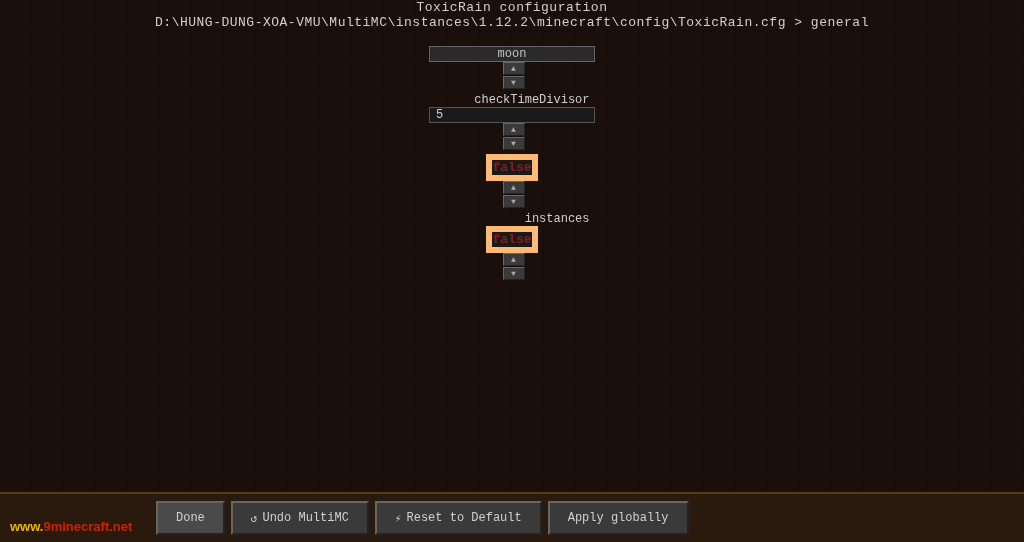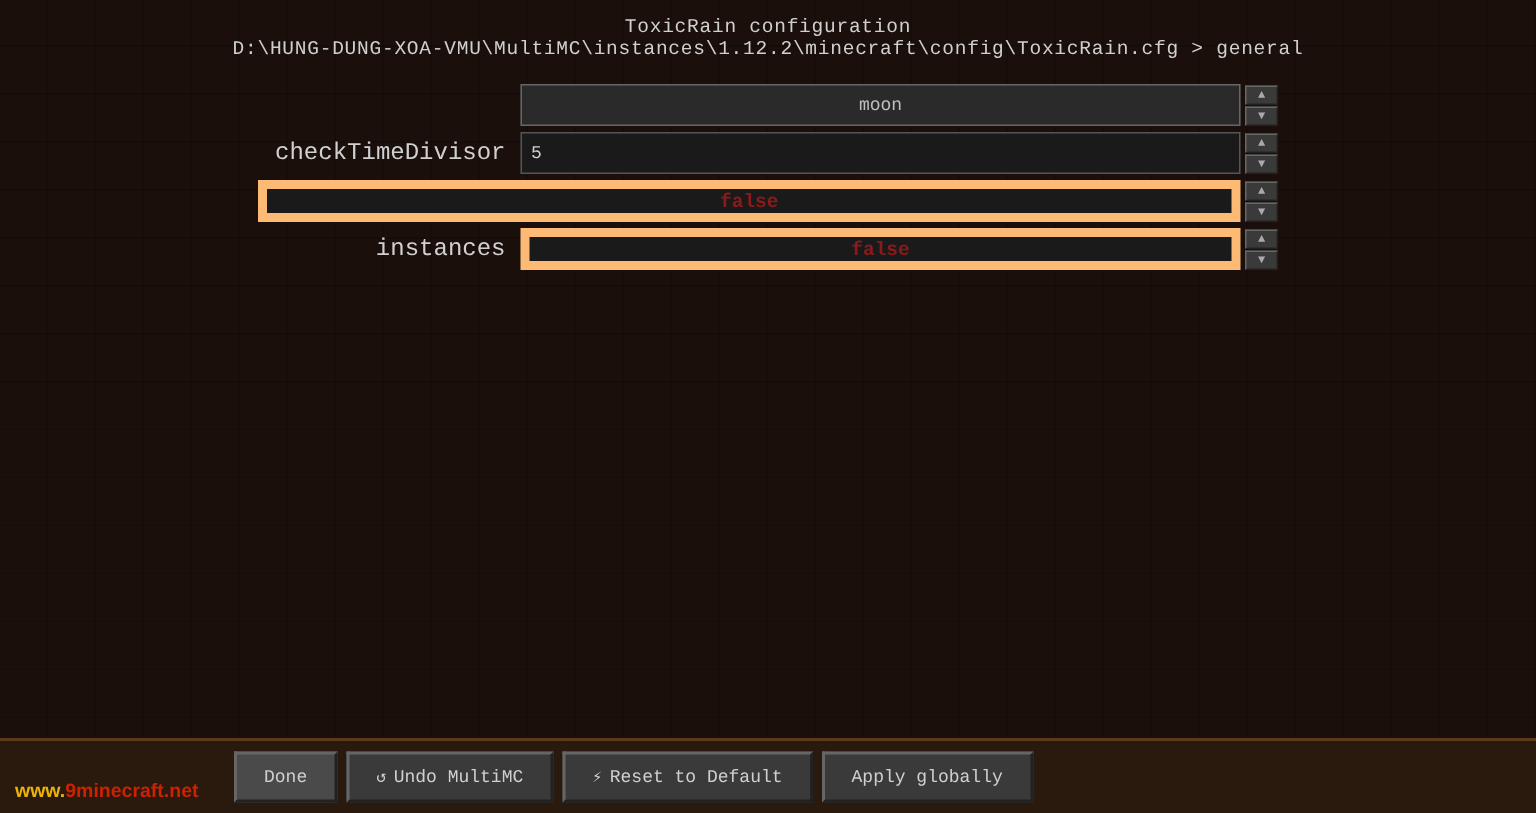--- a/index.html
+++ b/index.html
@@ -31,21 +31,21 @@
 
     .main-content {
       position: absolute;
       top: 0;
       left: 0;
       right: 0;
       bottom: 50px;
       display: flex;
       flex-direction: column;
       align-items: center;
-      padding-top: 10px;
+      padding-top: 0;
     }
 
     .title-section {
       text-align: center;
       margin-bottom: 16px;
     }
 
     .title-line1, .title-line2 {
       color: #d0d0d0;
       font-size: 13px;
@@ -57,28 +57,29 @@
       width: 680px;
       display: flex;
       flex-direction: column;
       gap: 0;
     }
 
     .row {
       display: flex;
       align-items: center;
       margin-bottom: 4px;
+      flex-direction: column;
     }
 
     .label {
       width: 175px;
       text-align: right;
       padding-right: 10px;
       color: #d0d0d0;
-      font-size: 16px;
+      font-size: 12px;
       font-family: 'Courier New', monospace;
     }
 
     .input-field {
       flex: 1;
       height: 28px;
       background-color: #1a1a1a;
       border: 1px solid #555;
       color: #d0d0d0;
       font-family: 'Courier New', monospace;

